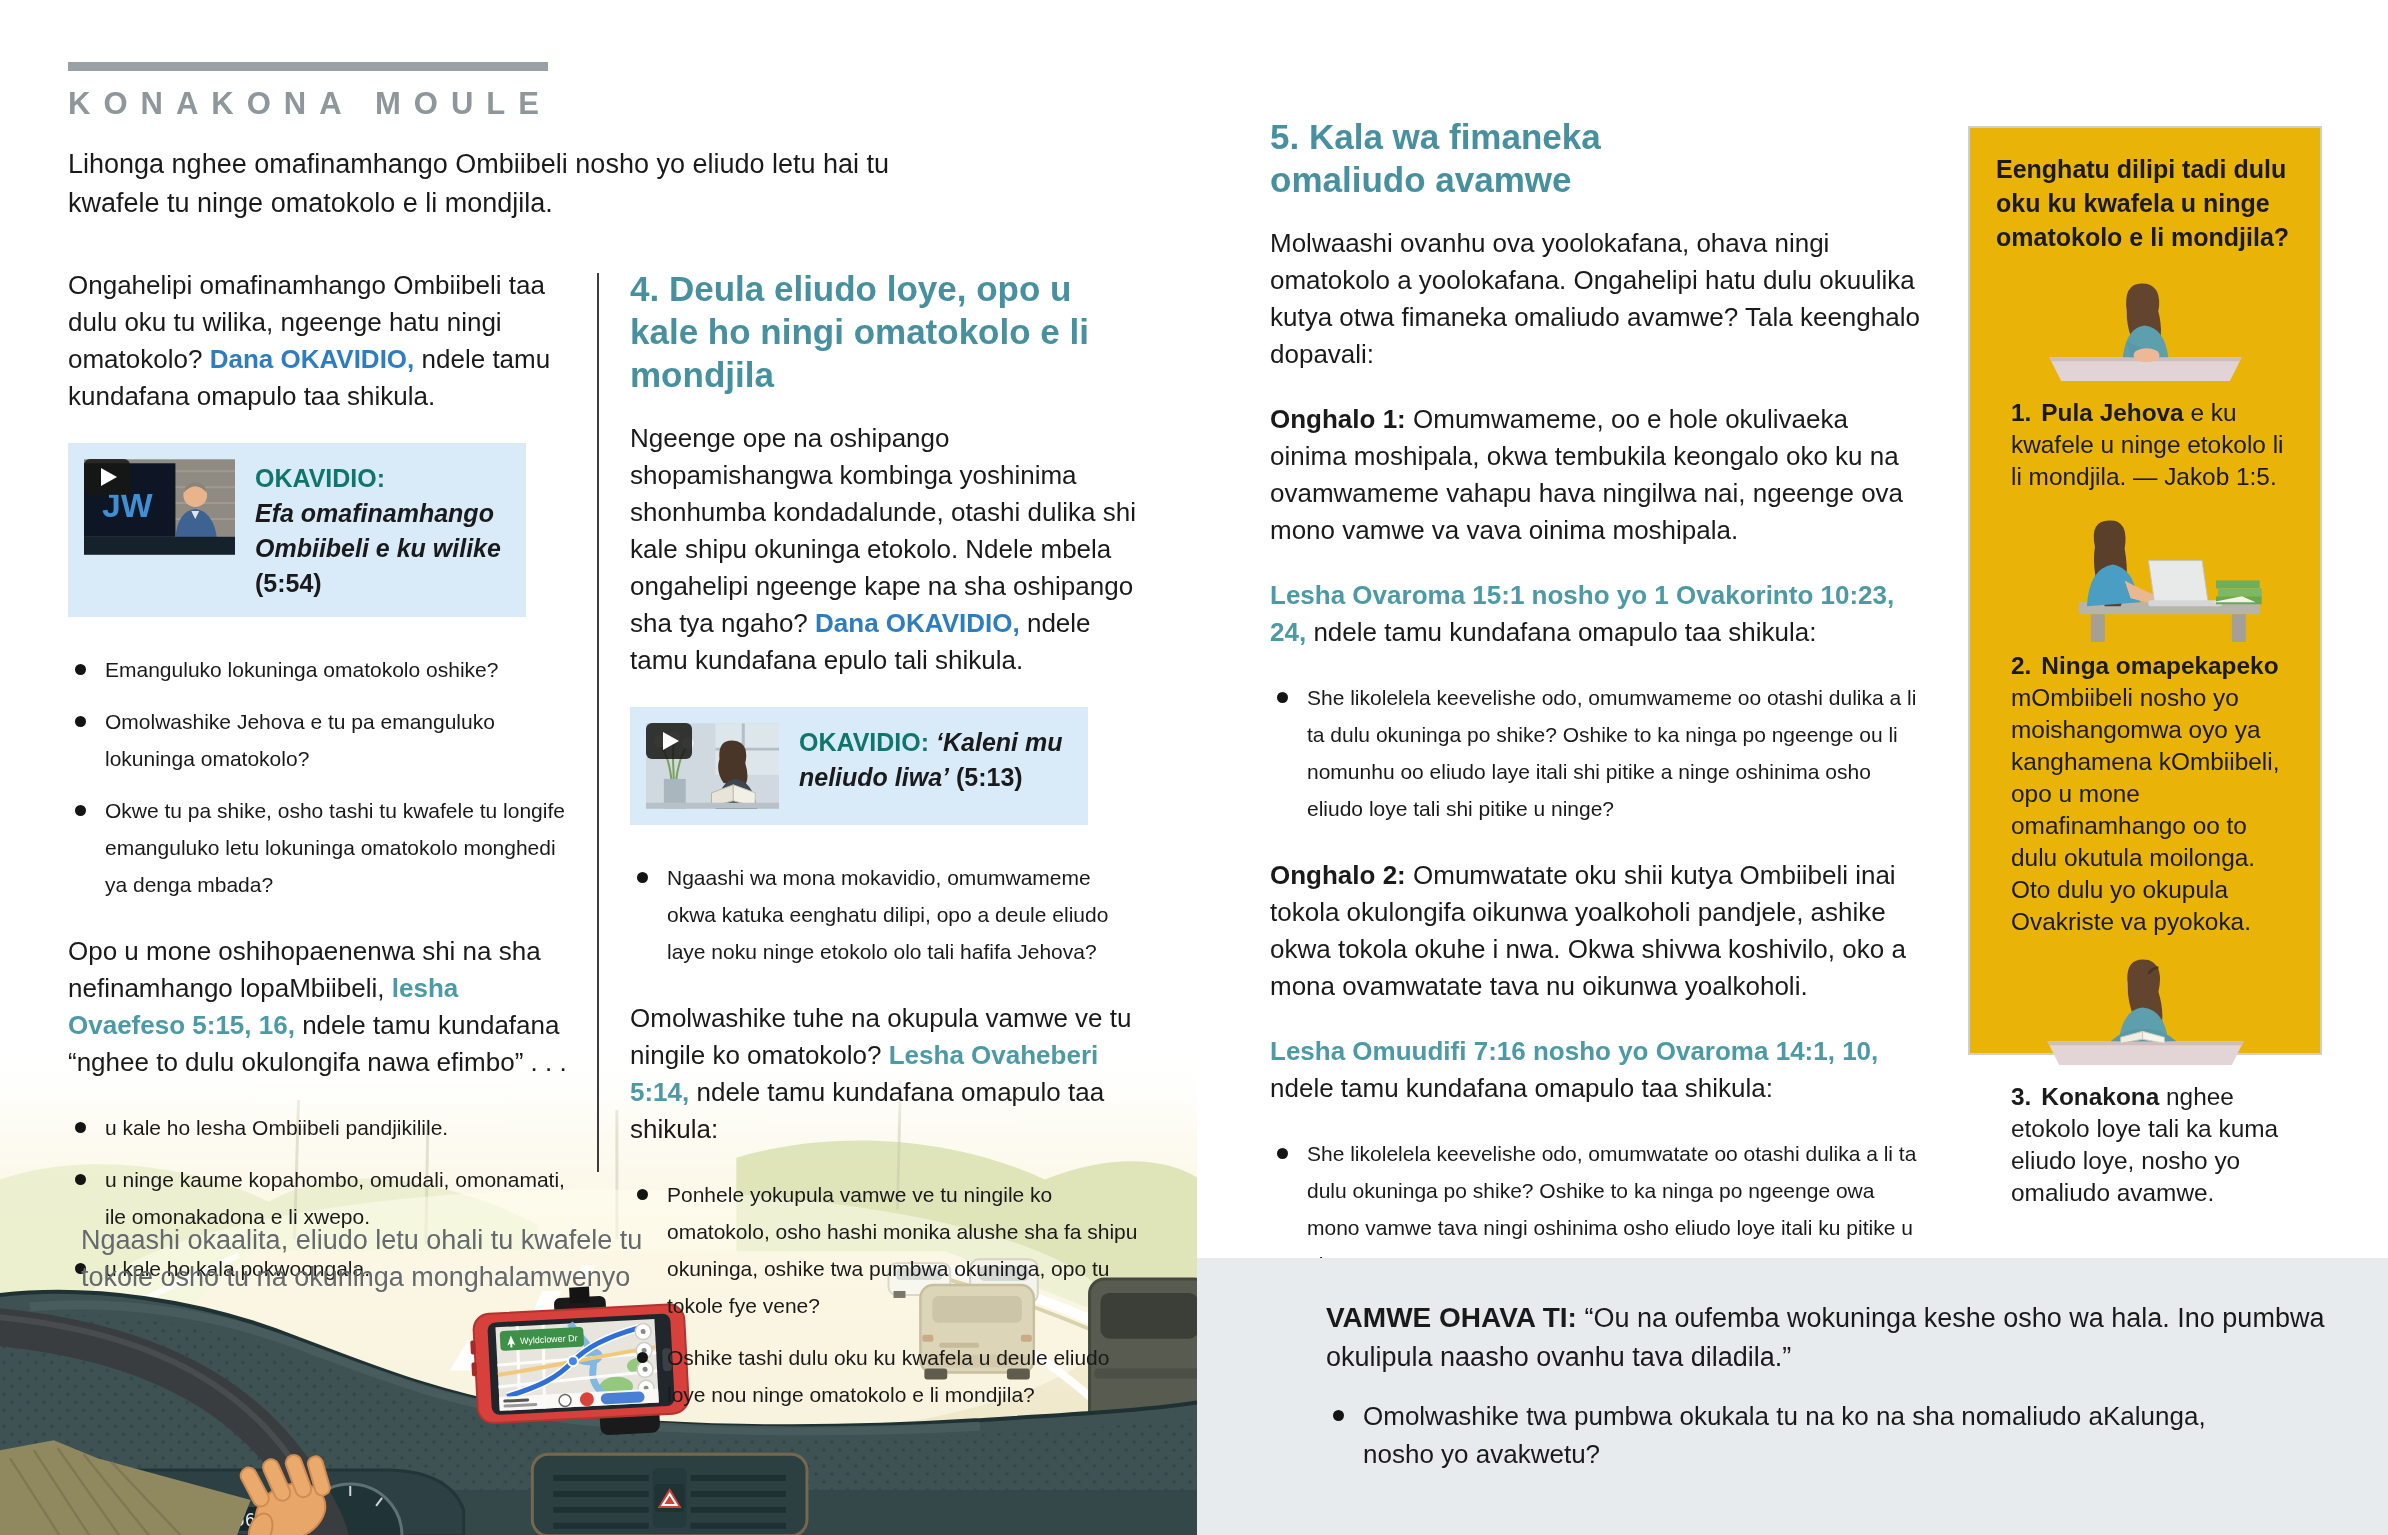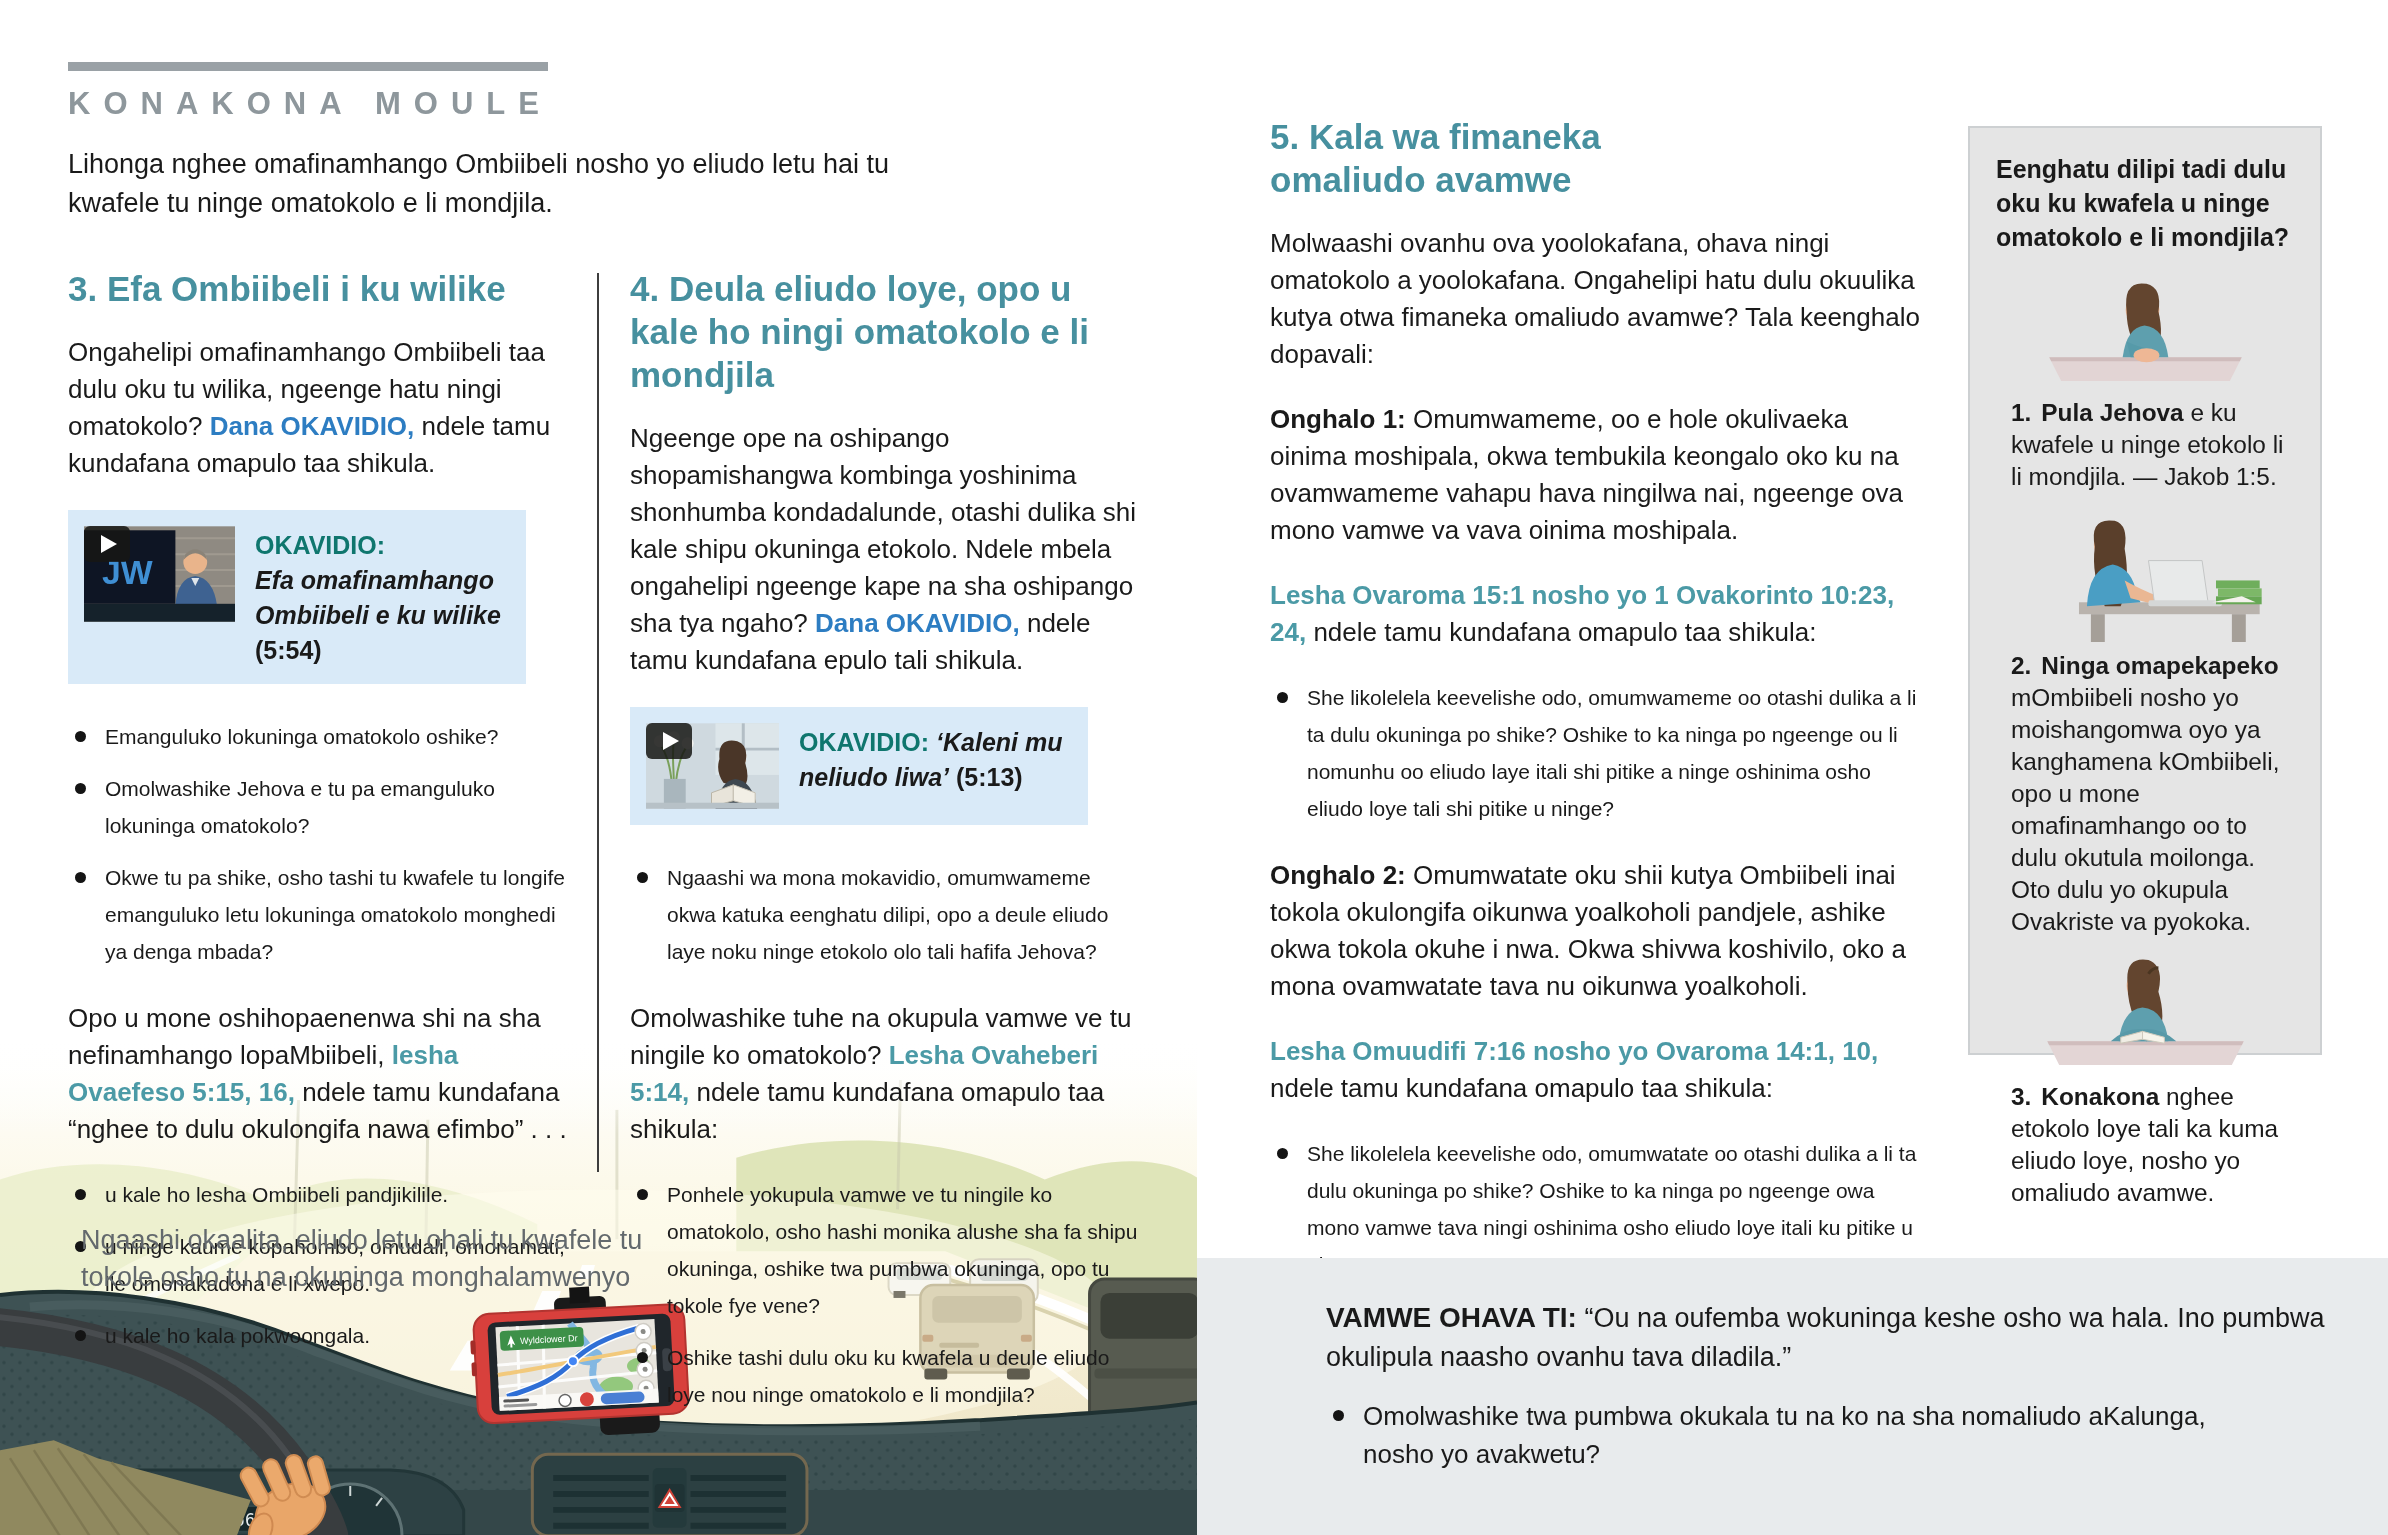--- a/index.html
+++ b/index.html
@@ -29,21 +29,21 @@
   .vtext{font-size:25px;line-height:35px;padding-top:2px;}
   .vlabel{color:#0f766e;font-weight:bold;}
   .vtitle{font-style:italic;font-weight:bold;}
   .vdur{font-weight:bold;}
   ul.dots{list-style:none;margin:0 0 30px 0;padding:0;}
   ul.dots li{position:relative;padding-left:37px;font-size:21px;line-height:37px;margin:0 0 15px 0;}
   ul.dots li::before{content:"";position:absolute;left:7px;top:13px;width:11px;height:11px;
         border-radius:50%;background:#141414;}
   .divider{position:absolute;left:597px;top:273px;width:2px;height:899px;background:#3d3d3d;z-index:2;}
   
-  .sidebar{position:absolute;left:1968px;top:126px;width:354px;height:929px;background:#e5e5e5;
+  .sidebar{position:absolute;left:1968px;top:126px;width:354px;height:929px;background:#eab308;
            border:2px solid #cdd0d2;box-sizing:border-box;padding:24px 26px;z-index:2;}
   .sidebar h3{font-size:25px;line-height:34px;margin:0 0 6px 0;}
   .sb-illus{display:block;margin:8px auto 8px auto;}
   .sb-item{font-size:24.4px;line-height:32px;margin:2px 0 10px 15px;}
   .sb-num{font-weight:bold;padding-right:10px;}
   .sb-lead{font-weight:bold;}
   
   .caption{position:absolute;left:75px;top:1216px;width:577px;font-size:27px;line-height:37px;
            color:#63696d;z-index:3;margin:6px;}
   
@@ -59,21 +59,20 @@
 </head>
 <body>
 
 <div class="page">
 
   <div class="kicker-bar"></div>
   <div class="kicker">KONAKONA MOULE</div>
   <p class="intro">Lihonga nghee omafinamhango Ombiibeli nosho yo eliudo letu hai tu kwafele tu ninge omatokolo e li mondjila.</p>
 
   <div class="col col1">
-    <h2 class="sec">3. Efa Ombiibeli i ku wilike</h2>
     <p class="body"><span>Ongahelipi omafinamhango Ombiibeli taa dulu oku tu wilika, ngeenge hatu ningi omatokolo? </span><a class="blue">Dana OKAVIDIO,</a><span> ndele tamu kundafana omapulo taa shikula.</span></p>
 
     <div class="videobox">
       <span class="thumb">
         <svg width="151" height="96" viewBox="0 0 152 96">
           <rect width="152" height="96" fill="#8f8a82"></rect>
           <g stroke="#a09a90" stroke-width="2">
             <line x1="88" y1="12" x2="152" y2="12"></line>
               <line x1="88" y1="28" x2="152" y2="28"></line>
             <line x1="88" y1="44" x2="152" y2="44"></line>

